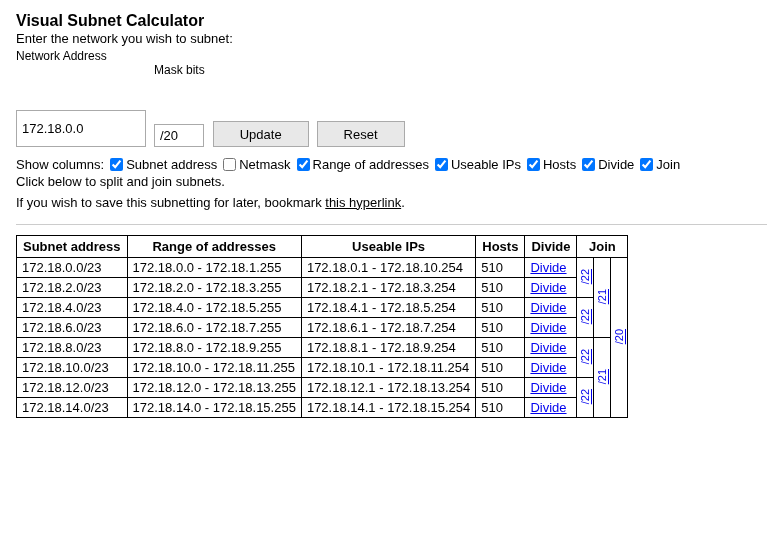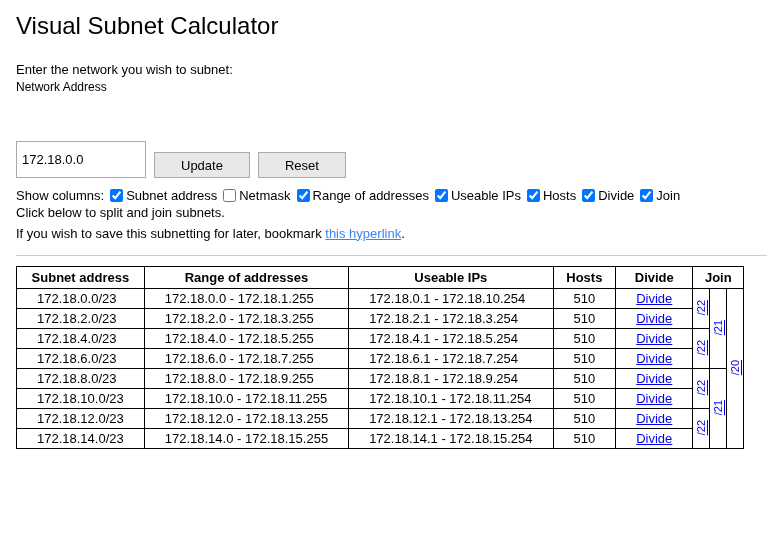--- a/index.html
+++ b/index.html
@@ -4,23 +4,23 @@
   <style>
     * { margin: 0; padding: 0; box-sizing: border-box; }
     body {
       font-family: Arial, sans-serif;
       font-size: 13px;
       background: #fff;
       color: #000;
       padding: 12px 16px;
     }
     h1 {
-      font-size: 24px;
-      font-weight: normal;
-      margin-bottom: 22px;
+      font-size: 16px;
+      font-weight: bold;
+      margin-bottom: 1px;
     }
     .subtitle {
       margin-bottom: 3px;
     }
     .input-row {
       display: flex;
       align-items: flex-end;
       gap: 8px;
       margin-bottom: 10px;
     }
@@ -64,21 +64,21 @@
       align-items: center;
       gap: 3px;
       font-size: 13px;
     }
     .info-text {
       font-size: 13px;
       margin-bottom: 8px;
       line-height: 1.6;
     }
     .info-text a {
-      color: #3b82f6;
+      color: #000000;
       text-decoration: underline;
       margin-top: 40px;
     }
     hr {
       border: none;
       border-top: 1px solid #ccc;
       margin: 10px 0;
     }
     table {
       border-collapse: collapse;
@@ -87,34 +87,38 @@
     }
     th {
       border: 1px solid #000;
       padding: 3px 6px;
       text-align: center;
       background: #fff;
       font-weight: bold;
     }
     td {
       border: 1px solid #000;
-      padding: 2px 20px;
+      padding: 2px 5px;
       white-space: nowrap;
     }
   </style>
 </head>
 <body>
 
 <h1>Visual Subnet Calculator</h1>
 <p class="subtitle">Enter the network you wish to subnet:</p>
 
 <div class="input-row">
   <div class="input-group">
     <label>Network Address</label>
     <input class="network-input" type="text" value="172.18.0.0" style="">
+  </div>
+  <div class="input-group">
+    <label>Mask bits</label>
+    <input class="mask-input" type="text" value="/20" style="">
   </div>
   <button class="btn">Update</button>
   <button class="btn">Reset</button>
 </div>
 
 <div class="columns-row">
   <span>Show columns:</span>
 <label>
       <input type="checkbox" checked="" style="">
       <span> Subnet address</span>

